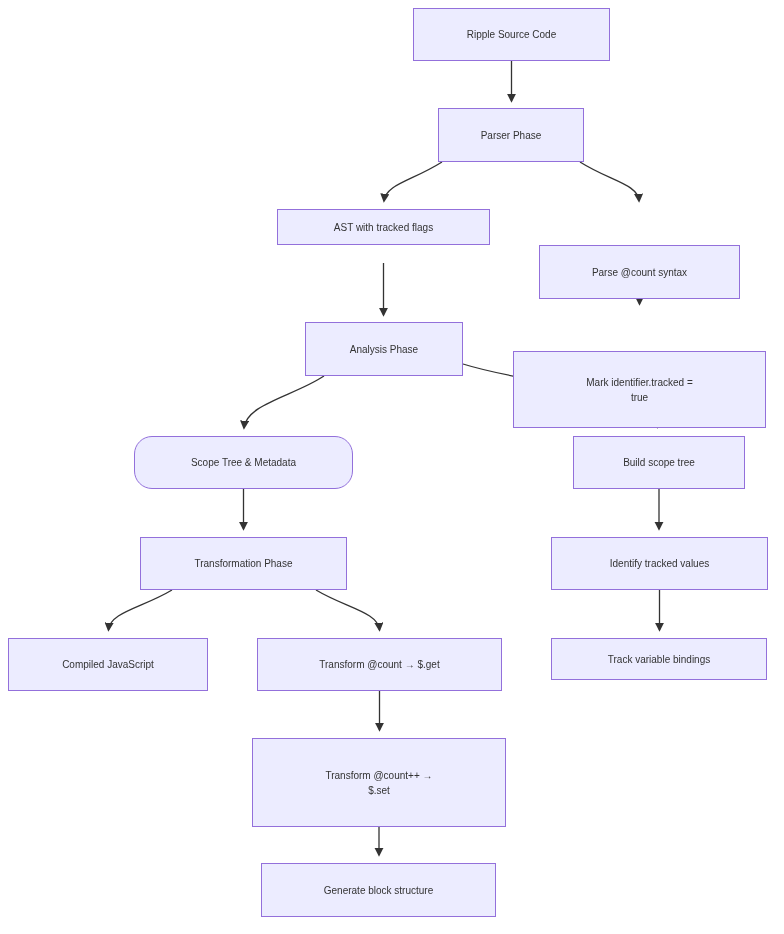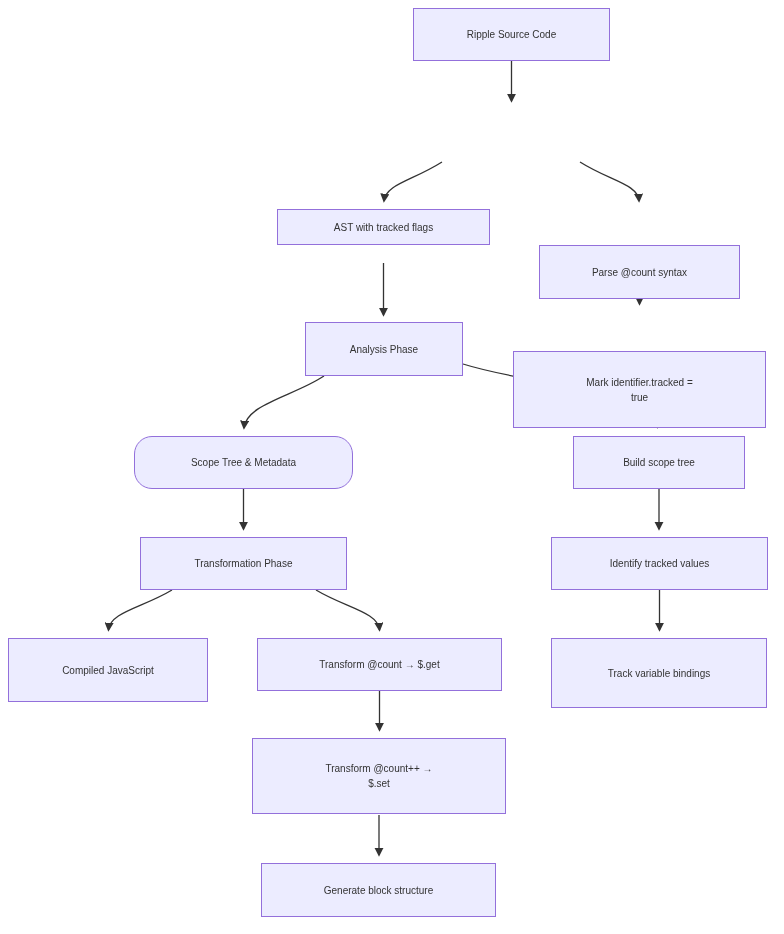--- a/index.html
+++ b/index.html
@@ -44,24 +44,24 @@
   .n0  { left: 413px; top: 8px;   width: 197px; height: 53px; }
   .n1  { left: 438px; top: 108px; width: 146px; height: 54px; }
   .n2  { left: 277px; top: 209px; width: 213px; height: 36px; }
   .n3  { left: 539px; top: 209px; width: 201px; height: 54px; margin-top: 36px; }
   .n4  { left: 305px; top: 322px; width: 158px; height: 54px; }
   .n5  { left: 513px; top: 311px; width: 253px; height: 77px; margin-top: 40px; }
   .n6  { left: 134px; top: 436px; width: 219px; height: 53px; border-radius: 18px; }
   .n7  { left: 573px; top: 436px; width: 172px; height: 53px; }
   .n8  { left: 140px; top: 537px; width: 207px; height: 53px; }
   .n9  { left: 551px; top: 537px; width: 217px; height: 53px; }
-  .n10 { left: 8px;   top: 638px; width: 200px; height: 64px; }
+  .n10 { left: 8px;   top: 638px; width: 200px; height: 53px; }
   .n11 { left: 257px; top: 638px; width: 245px; height: 53px; }
-  .n12 { left: 551px; top: 638px; width: 216px; height: 70px; }
-  .n13 { left: 252px; top: 738px; width: 254px; height: 76px; }
+  .n12 { left: 551px; top: 638px; width: 216px; height: 42px; }
+  .n13 { left: 252px; top: 738px; width: 254px; height: 89px; }
   .n14 { left: 261px; top: 863px; width: 235px; height: 54px; }
 </style>
 </head>
 <body>
 
 <div class="canvas">
 
   <svg class="edge-layer" width="784" height="934" viewBox="0 0 784 934" xmlns="http://www.w3.org/2000/svg">
     <defs>
       <marker id="arrowhead" viewBox="0 0 10 10" refX="8" refY="5" markerWidth="7" markerHeight="7" orient="auto">
@@ -78,20 +78,21 @@
     <path class="edge" d="M 243.5,489 L 243.5,529" stroke-width="1.3" marker-end="url(#arrowhead)" stroke="#333333"></path>
     <path class="edge" d="M 659,489 L 659,529" stroke-width="1.3" marker-end="url(#arrowhead)" stroke="#333333"></path>
     <path class="edge" d="M 172,590 C 142,608 110,612 108.5,630" stroke-width="1.3" marker-end="url(#arrowhead)" stroke="#333333"></path>
     <path class="edge" d="M 316,590 C 346,608 378,612 379.5,630" stroke-width="1.3" marker-end="url(#arrowhead)" stroke="#333333"></path>
     <path class="edge" d="M 659.5,590 L 659.5,630" stroke-width="1.3" marker-end="url(#arrowhead)" stroke="#333333"></path>
     <path class="edge" d="M 379.5,691 L 379.5,730" stroke-width="1.3" marker-end="url(#arrowhead)" stroke="#333333"></path>
     <path class="edge" d="M 379,815 L 379,855" stroke-width="1.3" marker-end="url(#arrowhead)" stroke="#333333"></path>
   </svg>
 
   <div class="node n0">Ripple Source Code</div>
+  <div class="node n1">Parser Phase</div>
   <div class="node n2">AST with tracked flags</div>
   <div class="node n3">Parse @count syntax</div>
   <div class="node n4">Analysis Phase</div>
   <div class="node n5">Mark identifier.tracked =
 true</div>
   <div class="node n6">Scope Tree &amp; Metadata</div>
   <div class="node n7">Build scope tree</div>
   <div class="node n8">Transformation Phase</div>
   <div class="node n9">Identify tracked values</div>
   <div class="node n10">Compiled JavaScript</div>

